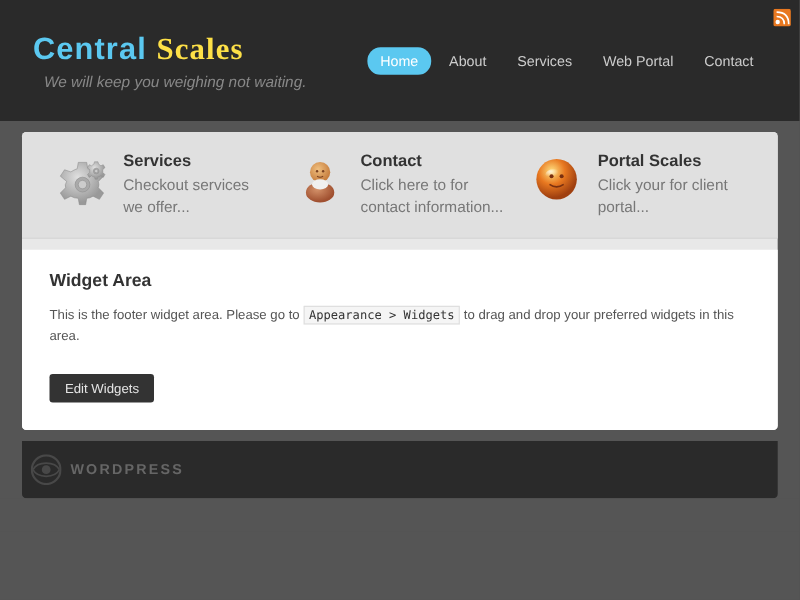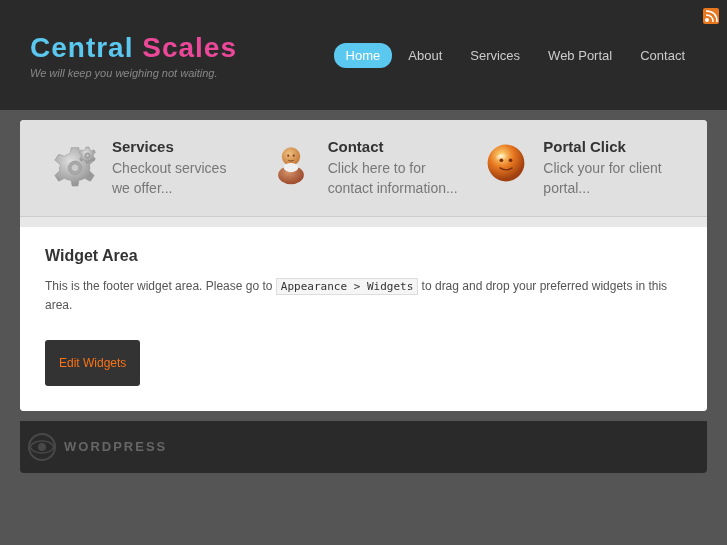--- a/index.html
+++ b/index.html
@@ -33,27 +33,29 @@
     .logo-title {
       font-size: 28px;
       font-weight: bold;
       letter-spacing: 1px;
       line-height: 1.2;
     }
     .logo-central {
       color: #5bc8f0;
     }
     .logo-scales {
-      color: #ec4899;
+      color: #fde047;
+      font-family: Liberation Serif, serif;
     }
     .logo-tagline {
       color: #888;
-      font-size: 11px;
+      font-size: 14px;
       margin-top: 3px;
       font-style: italic;
+      margin-left: 10px;
     }
     .nav {
       display: flex;
       align-items: center;
       gap: 4px;
     }
     .nav-item {
       color: #ccc;
       font-size: 13px;
       padding: 5px 12px;
@@ -158,23 +160,23 @@
     .code-snippet {
       font-family: monospace;
       font-size: 11px;
       background: #f5f5f5;
       border: 1px solid #ddd;
       padding: 1px 4px;
       color: #333;
     }
     .edit-widgets-btn {
       background: #333;
-      color: #f97316;
+      color: #e5e5e5;
       border: none;
-      padding: 16px 14px;
+      padding: 6px 14px;
       font-size: 12px;
       border-radius: 3px;
       cursor: pointer;
       display: inline-block;
     }
     .footer {
       background: #2a2a2a;
       margin: 0 20px;
       padding: 12px 8px;
       display: flex;
@@ -326,21 +328,21 @@
             </defs>
             <circle cx="25" cy="25" r="20" fill="url(#ballGrad)"></circle>
             <ellipse cx="22" cy="20" rx="8" ry="5" fill="url(#shinGrad)"></ellipse>
 
             <circle cx="20" cy="22" r="2" fill="#7a3010"></circle>
             <circle cx="30" cy="22" r="2" fill="#7a3010"></circle>
             <path d="M18,30 Q25,35 32,30" stroke="#7a3010" stroke-width="1.5" fill="none"></path>
           </svg>
         </div>
         <div class="feature-text">
-          <h3>Portal Click</h3>
+          <h3>Portal Scales</h3>
           <p>Click your for client portal...</p>
         </div>
       </div>
     </div>
 
     <div class="widget-area">
       <h2>Widget Area</h2>
       <p>
         <span>This is the footer widget area. Please go to</span>
         <span class="code-snippet">Appearance &gt; Widgets</span>

